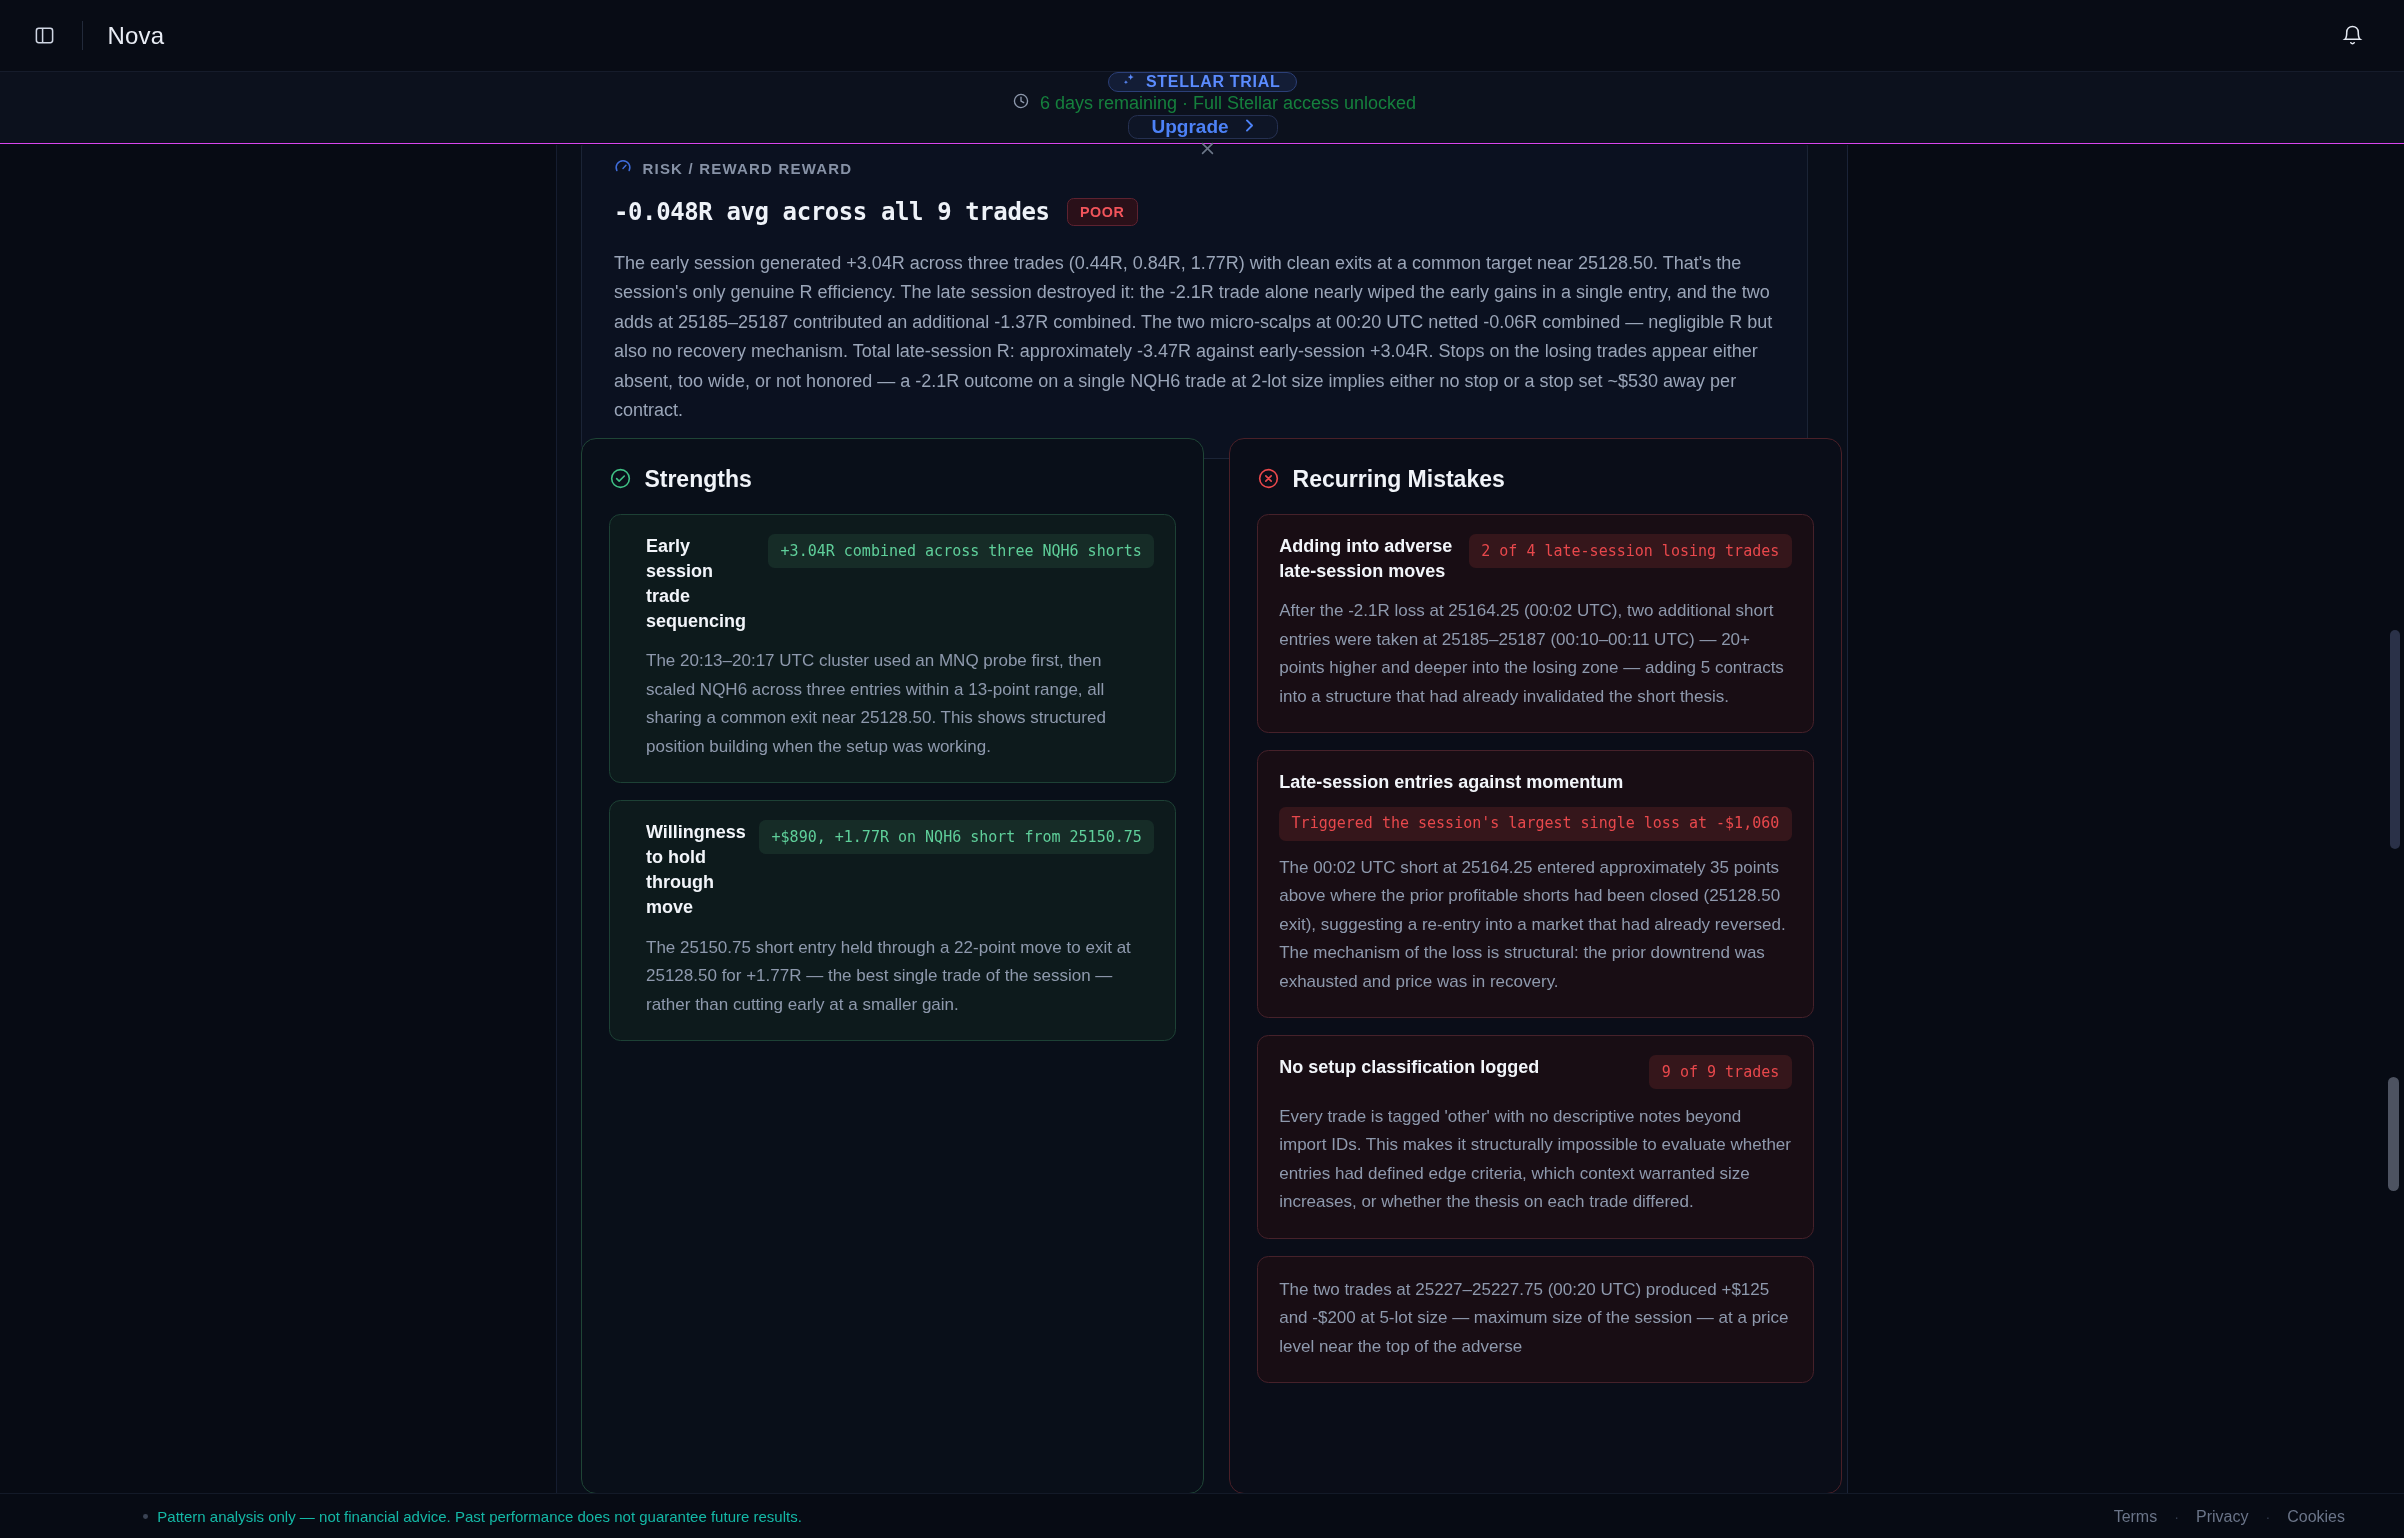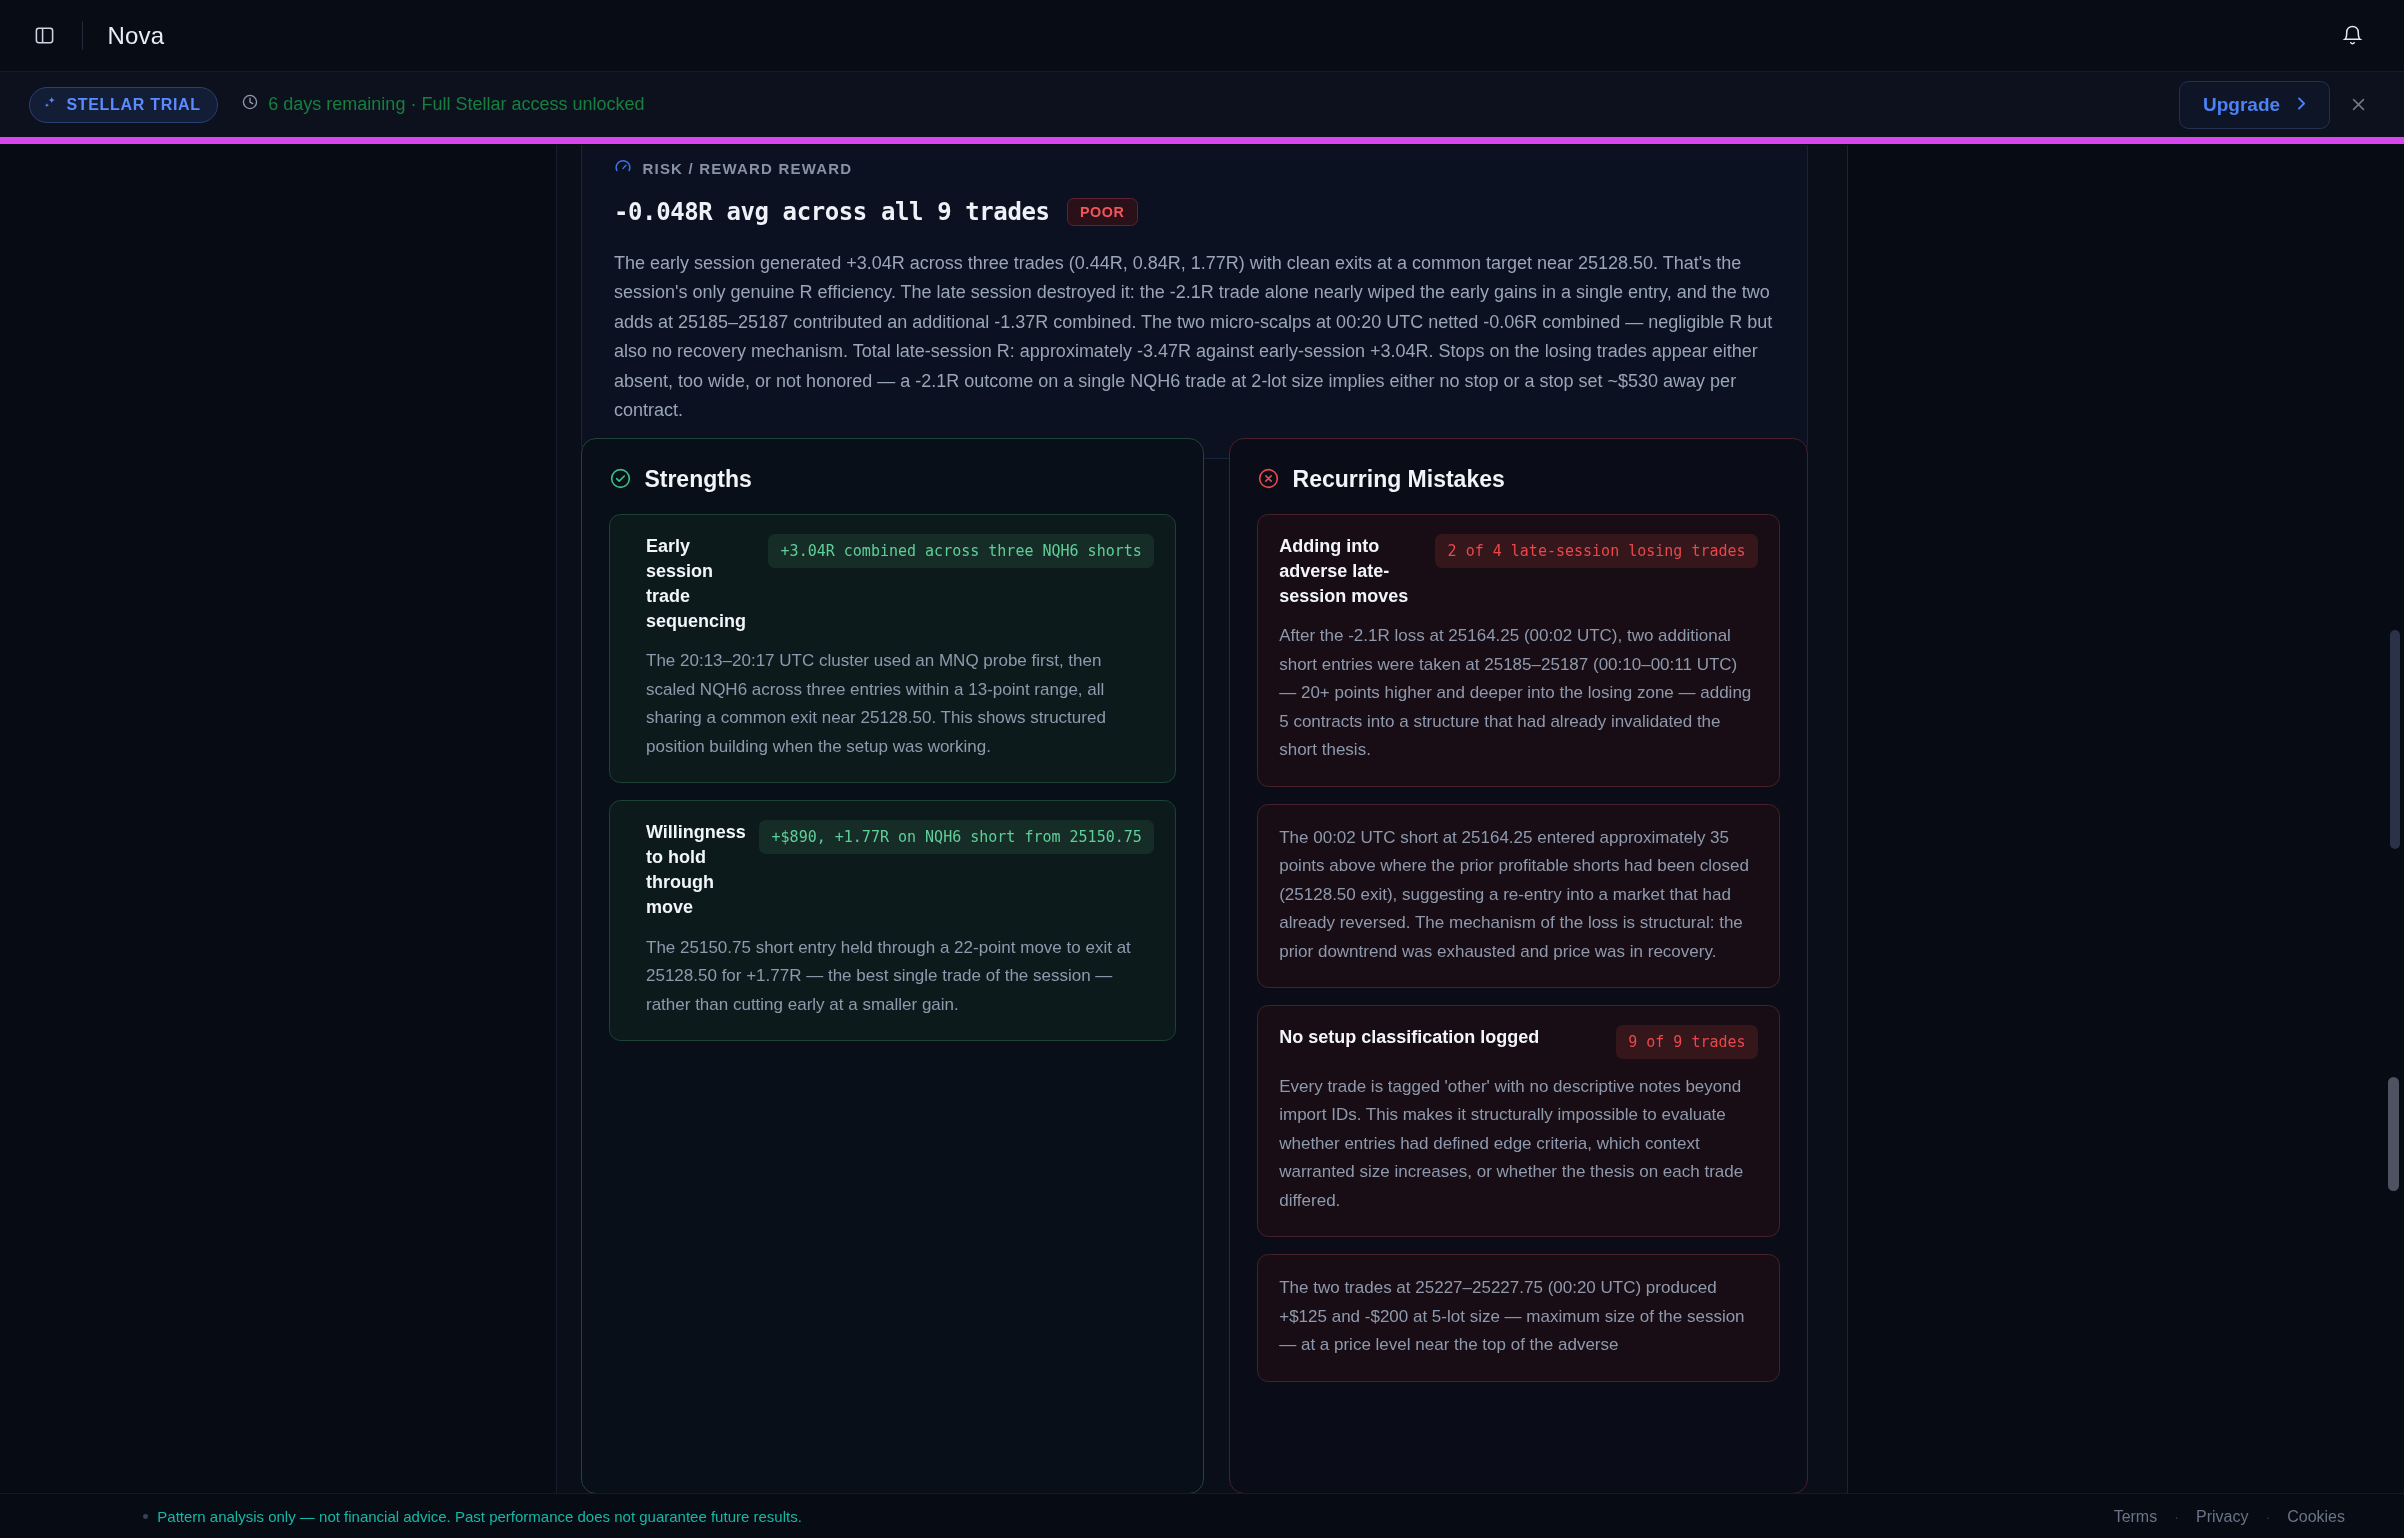--- a/index.html
+++ b/index.html
@@ -38,24 +38,24 @@
   .bell-btn {
     width: 36px; height: 36px;
     display: flex; align-items: center; justify-content: center;
     cursor: pointer; border-radius: 7.6px;
   }
 
   
   .trial-banner {
     height: 72px; width: 100%;
     background: #0c111d;
-    border-bottom: 7px solid #d946ef;
+    border-bottom: 1px solid #d946ef;
     display: flex; align-items: center;
     padding: 0 27px 0 28.5px;
-    position: relative; z-index: 4;
+    position: relative; z-index: 4; flex-direction: column;
   }
   .trial-pill {
     display: inline-flex; align-items: center; gap: 8.6px;
     height: 36px; padding: 0 16px 0 13.3px;
     border: 1px solid #2b3f77; border-radius: 18px;
     background: #131d36;
     cursor: pointer;
   }
   .trial-pill-label {
     color: #5b8cff; font-size: 16px; font-weight: 700;
@@ -354,20 +354,24 @@
 
         <div class="item item-bad">
           <div class="item-head">
             <div class="item-title wide">Adding into adverse late-session moves</div>
             <div class="badge badge-bad badge-grow">2 of 4 late-session losing trades</div>
           </div>
           <div class="item-body">After the -2.1R loss at 25164.25 (00:02 UTC), two additional short entries were taken at 25185–25187 (00:10–00:11 UTC) — 20+ points higher and deeper into the losing zone — adding 5 contracts into a structure that had already invalidated the short thesis.</div>
         </div>
 
         <div class="item item-bad">
+          <div class="item-head stacked">
+            <div class="item-title full">Late-session entries against momentum</div>
+            <div class="badge badge-bad badge-block">Triggered the session's largest single loss at -$1,060</div>
+          </div>
           <div class="item-body">The 00:02 UTC short at 25164.25 entered approximately 35 points above where the prior profitable shorts had been closed (25128.50 exit), suggesting a re-entry into a market that had already reversed. The mechanism of the loss is structural: the prior downtrend was exhausted and price was in recovery.</div>
         </div>
 
         <div class="item item-bad">
           <div class="item-head">
             <div class="item-title full">No setup classification logged</div>
             <div class="badge badge-bad badge-right">9 of 9 trades</div>
           </div>
           <div class="item-body">Every trade is tagged 'other' with no descriptive notes beyond import IDs. This makes it structurally impossible to evaluate whether entries had defined edge criteria, which context warranted size increases, or whether the thesis on each trade differed.</div>
         </div>

